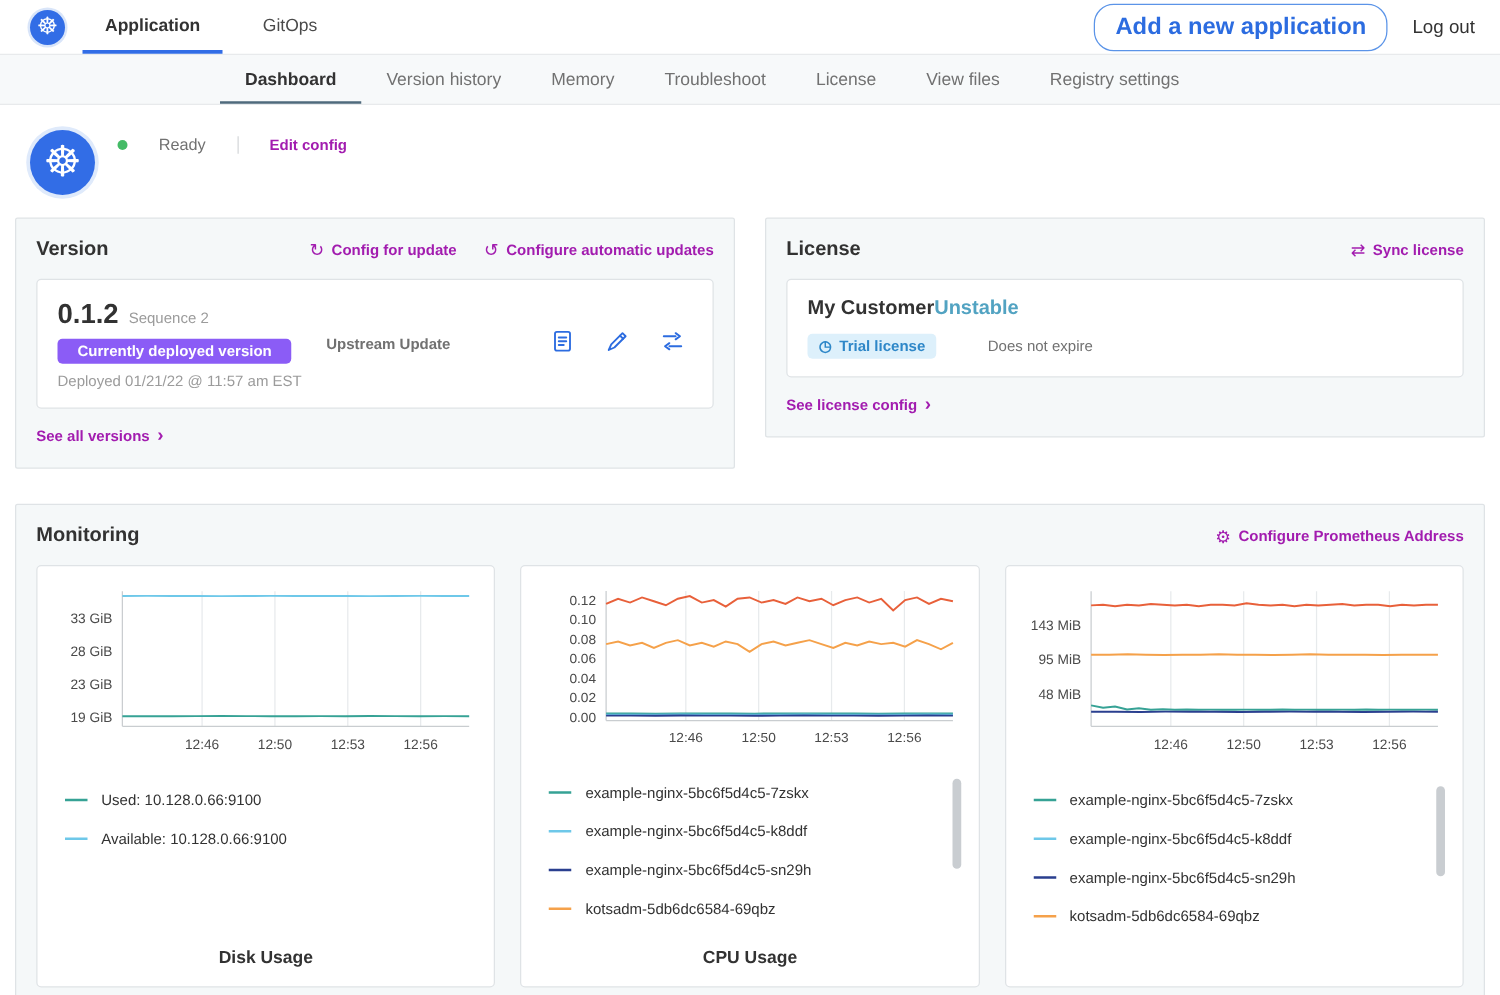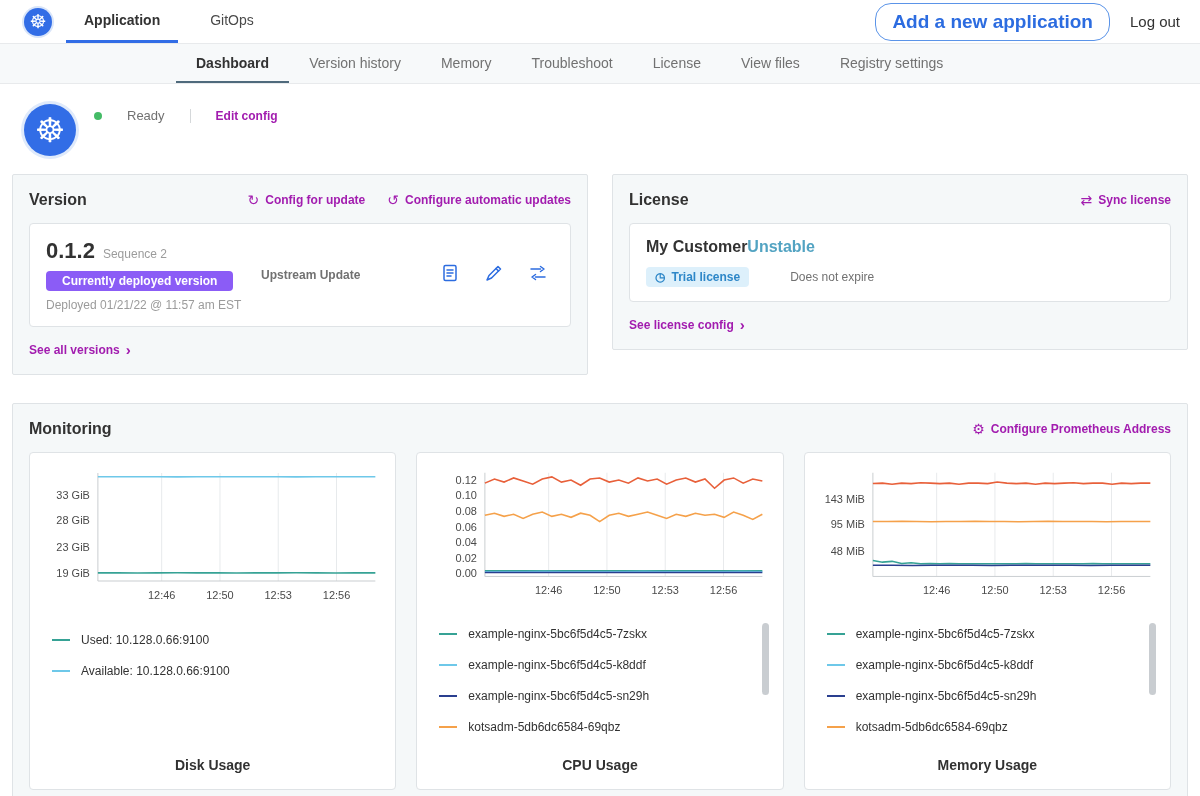--- a/index.html
+++ b/index.html
@@ -370,18 +370,17 @@
             <div class="legend-item">
               <span class="dash" style="background: rgb(42, 63, 143);"></span>
               <span>example-nginx-5bc6f5d4c5-sn29h</span>
             </div>
             <div class="legend-item">
               <span class="dash" style="background: rgb(245, 161, 74);"></span>
               <span>kotsadm-5db6dc6584-69qbz</span>
             </div>
             <div class="scroll-thumb"></div>
           </div>
-        <div class="chart-title">Memory Usage</div>
       </div>
 
     </div>
   </section>
 </main>
 
 </body></html>

